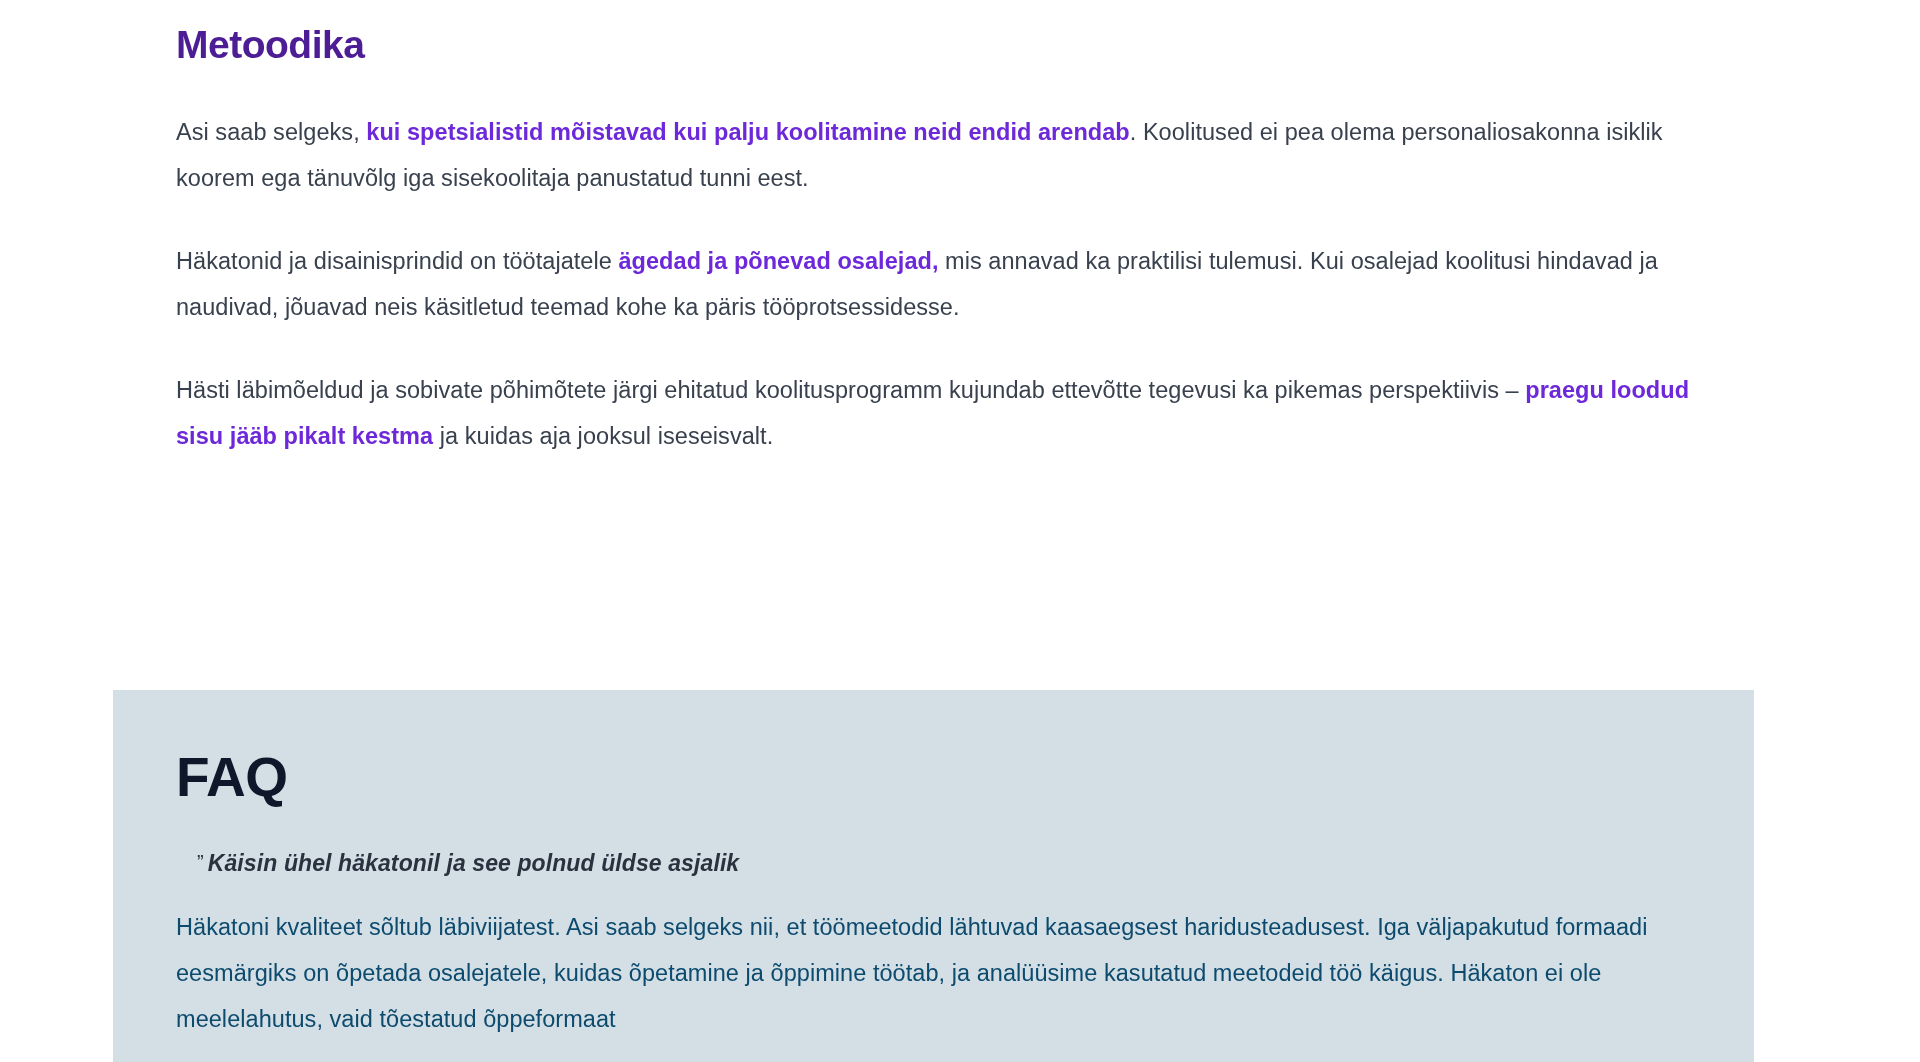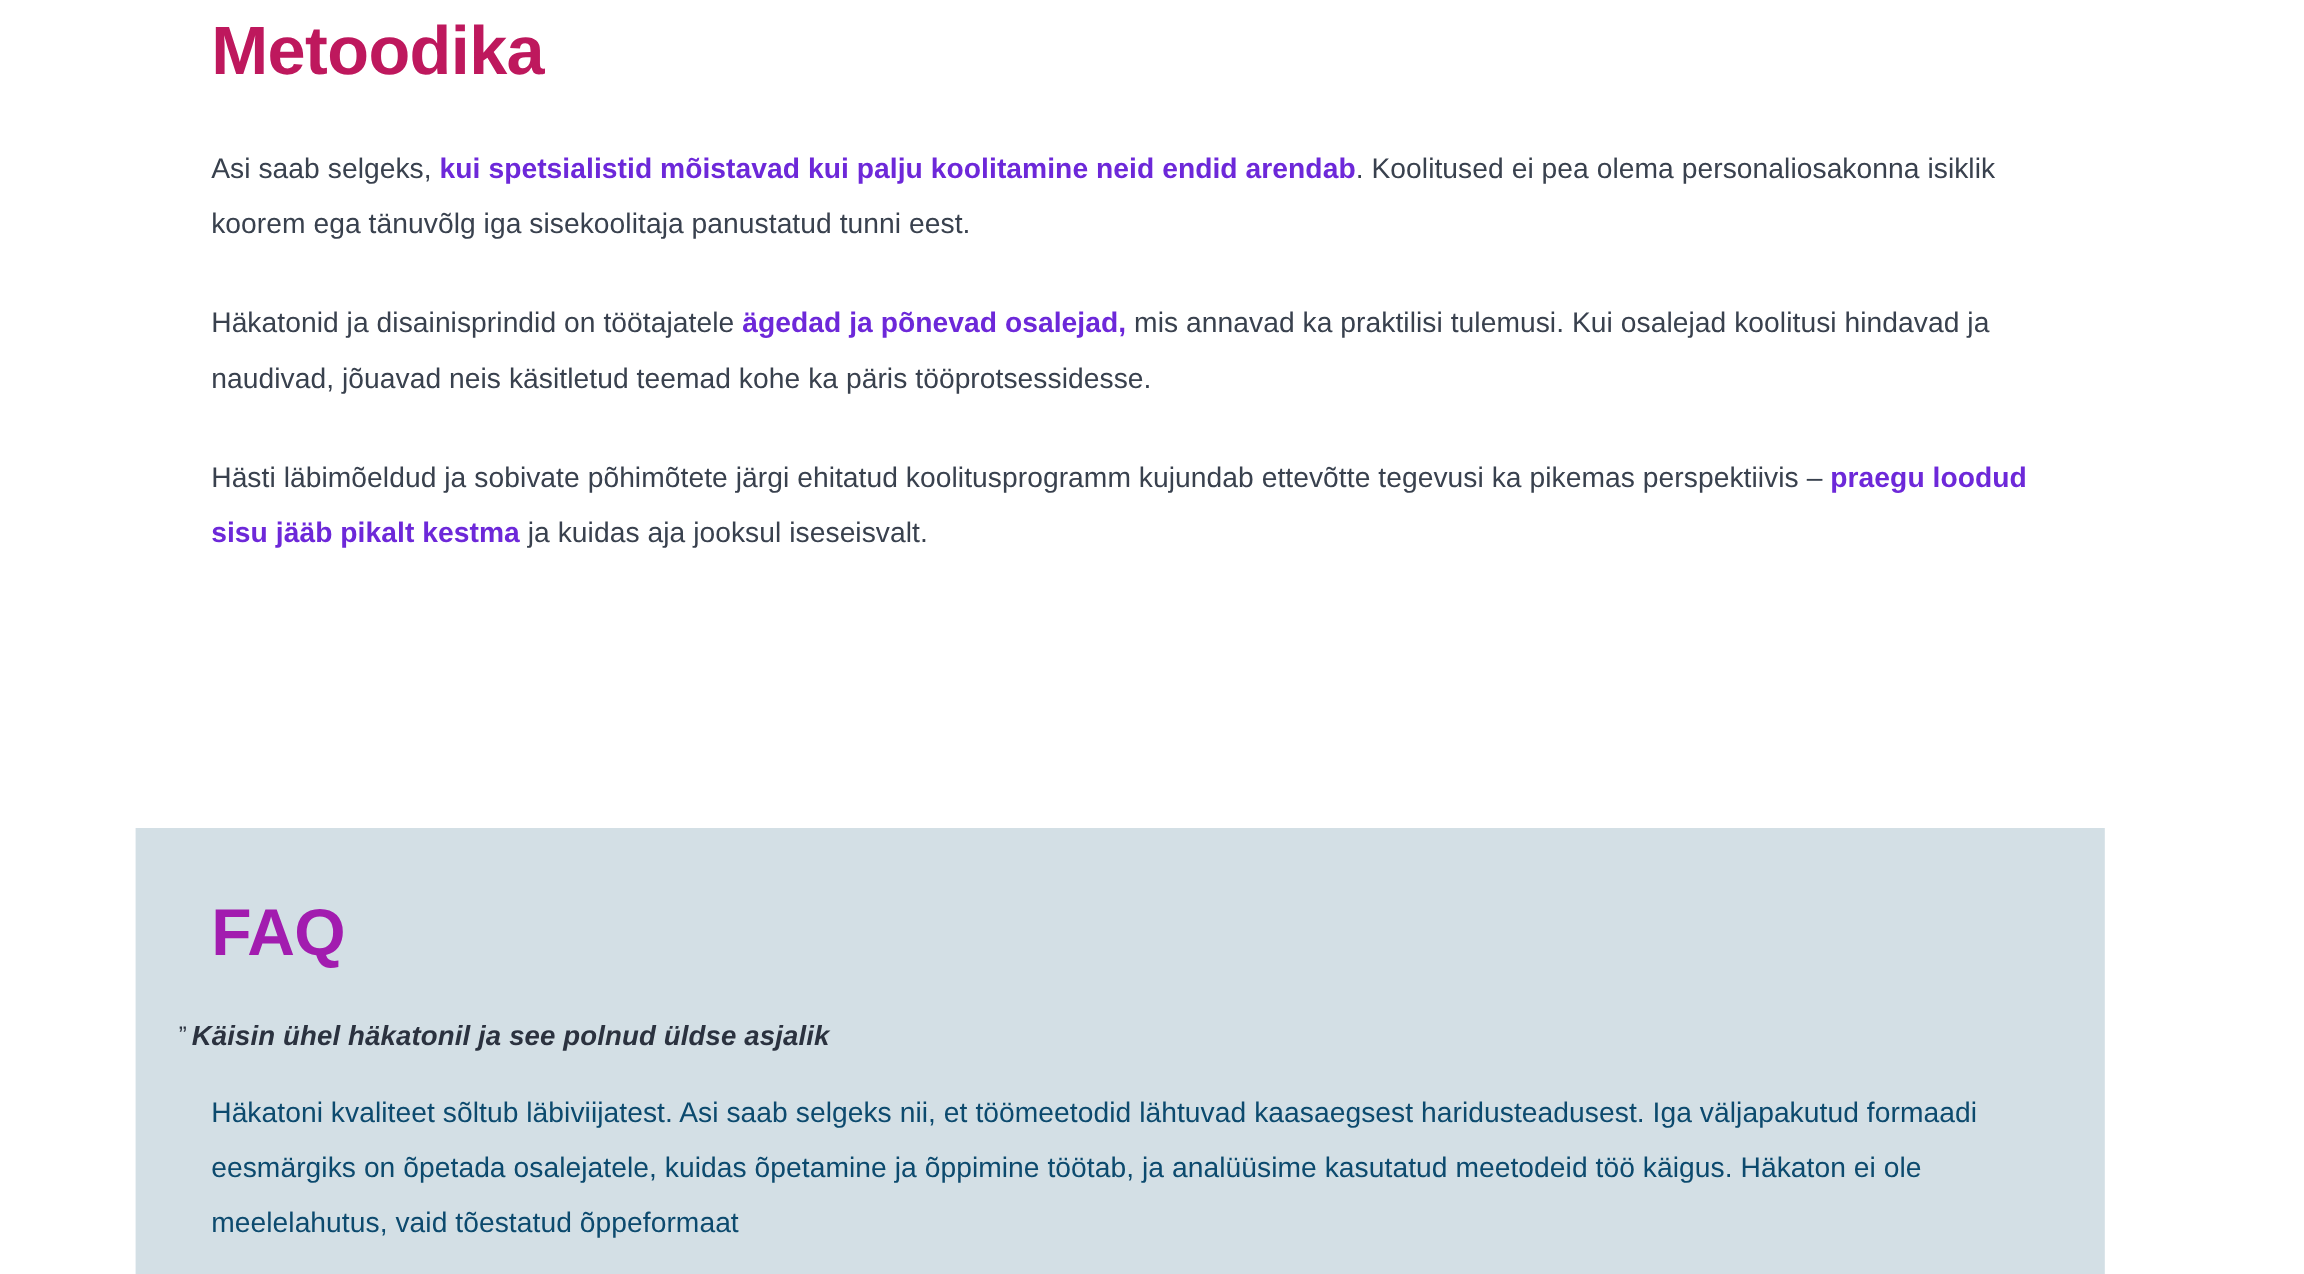--- a/index.html
+++ b/index.html
@@ -25,27 +25,27 @@
 
   
   .methodology {
     position: absolute;
     left: 176px;
     top: 0px;
     width: 1540px;
   }
 
   .section-title {
-    font-size: 57px;
+    font-size: 39px;
     font-weight: 700;
     line-height: 1.1;
     letter-spacing: -0.5px;
-    color: #be185d;
+    color: #4c1d95;
     margin: 0;
-    padding-top: 12px;
+    padding-top: 24px;
   }
 
   .body-copy {
     font-size: 23.5px;
     line-height: 46px;
     color: #39414e;
     font-weight: 400;
     margin: 0;
     letter-spacing: 0.05px;
   }
@@ -68,28 +68,28 @@
     height: 372px;
     background: #d3dfe5;
     overflow: hidden;
   }
 
   .faq-title {
     font-size: 55px;
     font-weight: 700;
     line-height: 1.1;
     letter-spacing: -0.5px;
-    color: #a21caf;
+    color: #0f172a;
     margin: 0;
     padding: 57px 0 0 63px;
   }
 
   .faq-question {
     margin: 0;
-    padding: 42px 0 0 36px;
+    padding: 42px 0 0 84px;
     font-size: 23px;
     font-weight: 700;
     font-style: italic;
     color: #2b323f;
     letter-spacing: 0.1px;
   }
 
   .faq-quote-mark {
     font-style: normal;
     font-weight: 400;

